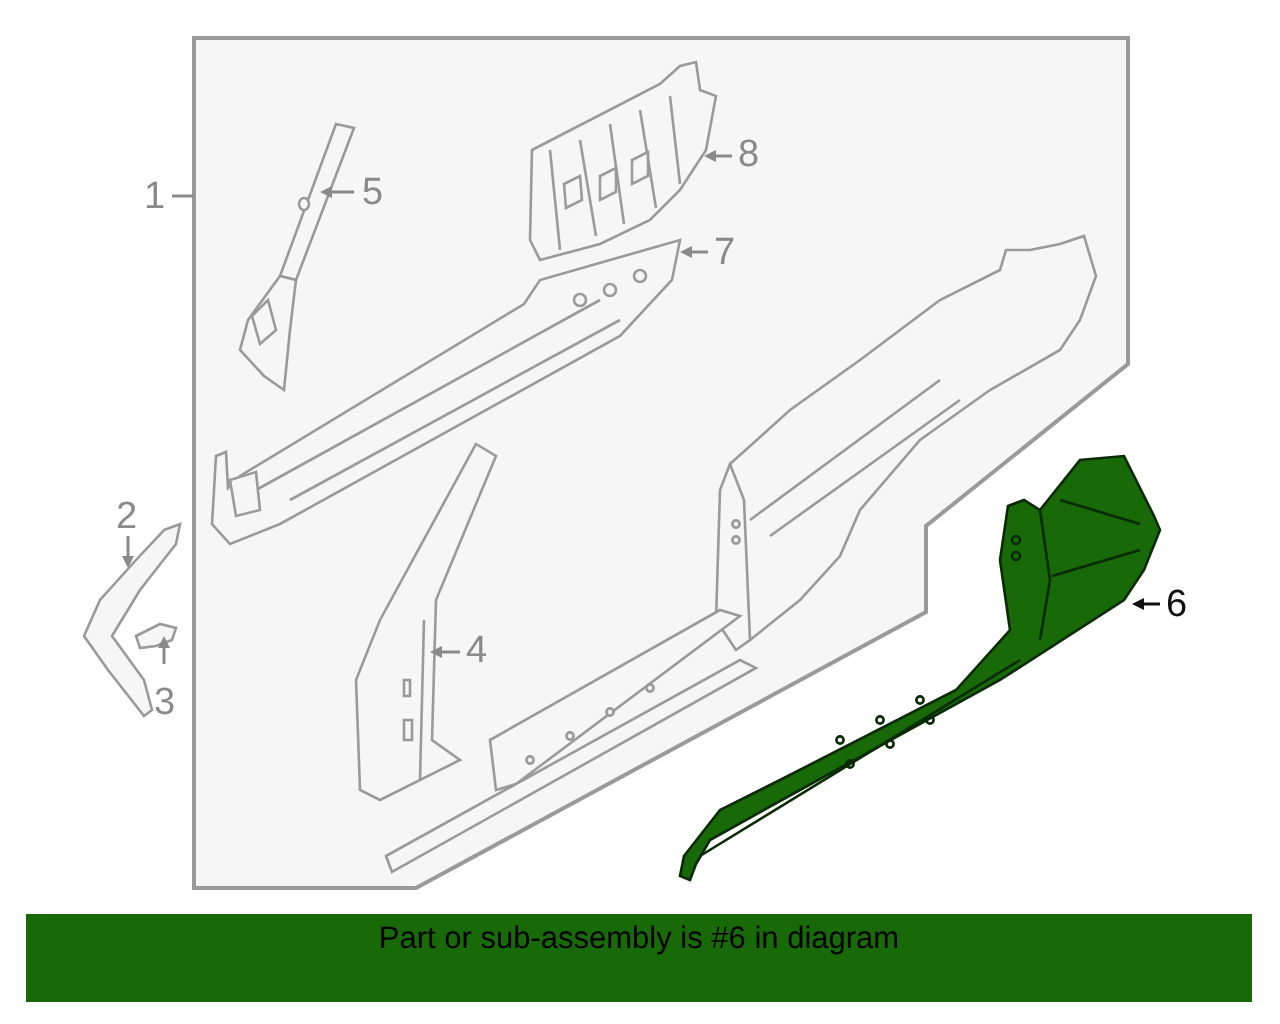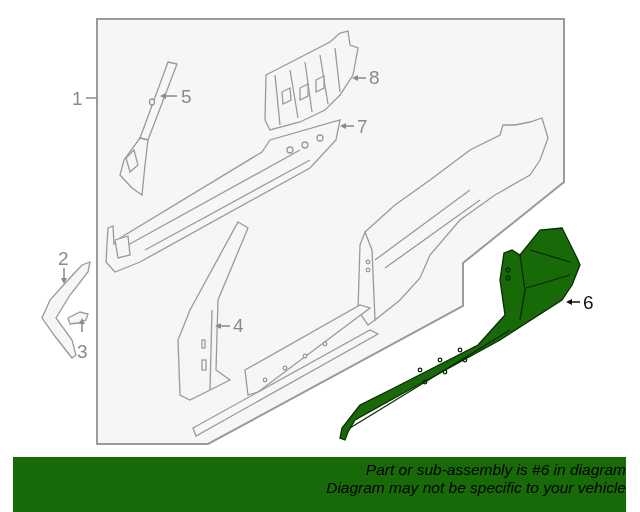--- a/index.html
+++ b/index.html
@@ -1,20 +1,20 @@
 <!DOCTYPE html>
 <html><head>
 <meta charset="utf-8">
 <style>
   html, body { margin:0; padding:0; background:#ffffff; }
   body { width:640px; height:512px; position:relative; overflow:hidden; font-family:"Liberation Sans", sans-serif; }
   #diagram { position:absolute; left:0; top:0; width:640px; height:450px; }
   .callout { position:absolute; font-family:"Liberation Sans", sans-serif; font-size:19px; color:#8a8a8a; line-height:1; }
   .callout.hl { color:#111111; }
-  #banner { position:absolute; left:13px; top:457px; width:613px; height:56px; background:#186a08; text-align:right;font-style:italic; }
+  #banner { position:absolute; left:13px; top:457px; width:613px; height:44px; background:#186a08; text-align:center; }
   #banner .line { display:block; font-family:"Liberation Sans", sans-serif; font-size:15.5px; color:#000000; line-height:18px; }
   #banner .line:first-child { margin-top:4px; }
 </style>
 </head>
 <body>
 
 <svg id="diagram" viewBox="0 0 640 450" xmlns="http://www.w3.org/2000/svg">
 
   <polygon points="97,19 564,19 564,182 463,263 463,306 208,444 97,444" fill="#f6f6f6" stroke="#9a9a9a" stroke-width="2"></polygon>
 
@@ -107,14 +107,13 @@
 <span class="callout" style="left:58px;top:249px;">2</span>
 <span class="callout" style="left:77px;top:342px;">3</span>
 <span class="callout" style="left:233px;top:316px;">4</span>
 <span class="callout" style="left:181px;top:87px;">5</span>
 <span class="callout hl" style="left:583px;top:293px;">6</span>
 <span class="callout" style="left:357px;top:117px;">7</span>
 <span class="callout" style="left:369px;top:68px;">8</span>
 
 <div id="banner">
   <span class="line">Part or sub-assembly is #6 in diagram</span>
-  <span class="line">Diagram may not be specific to your vehicle</span>
 </div>
 
 </body></html>

